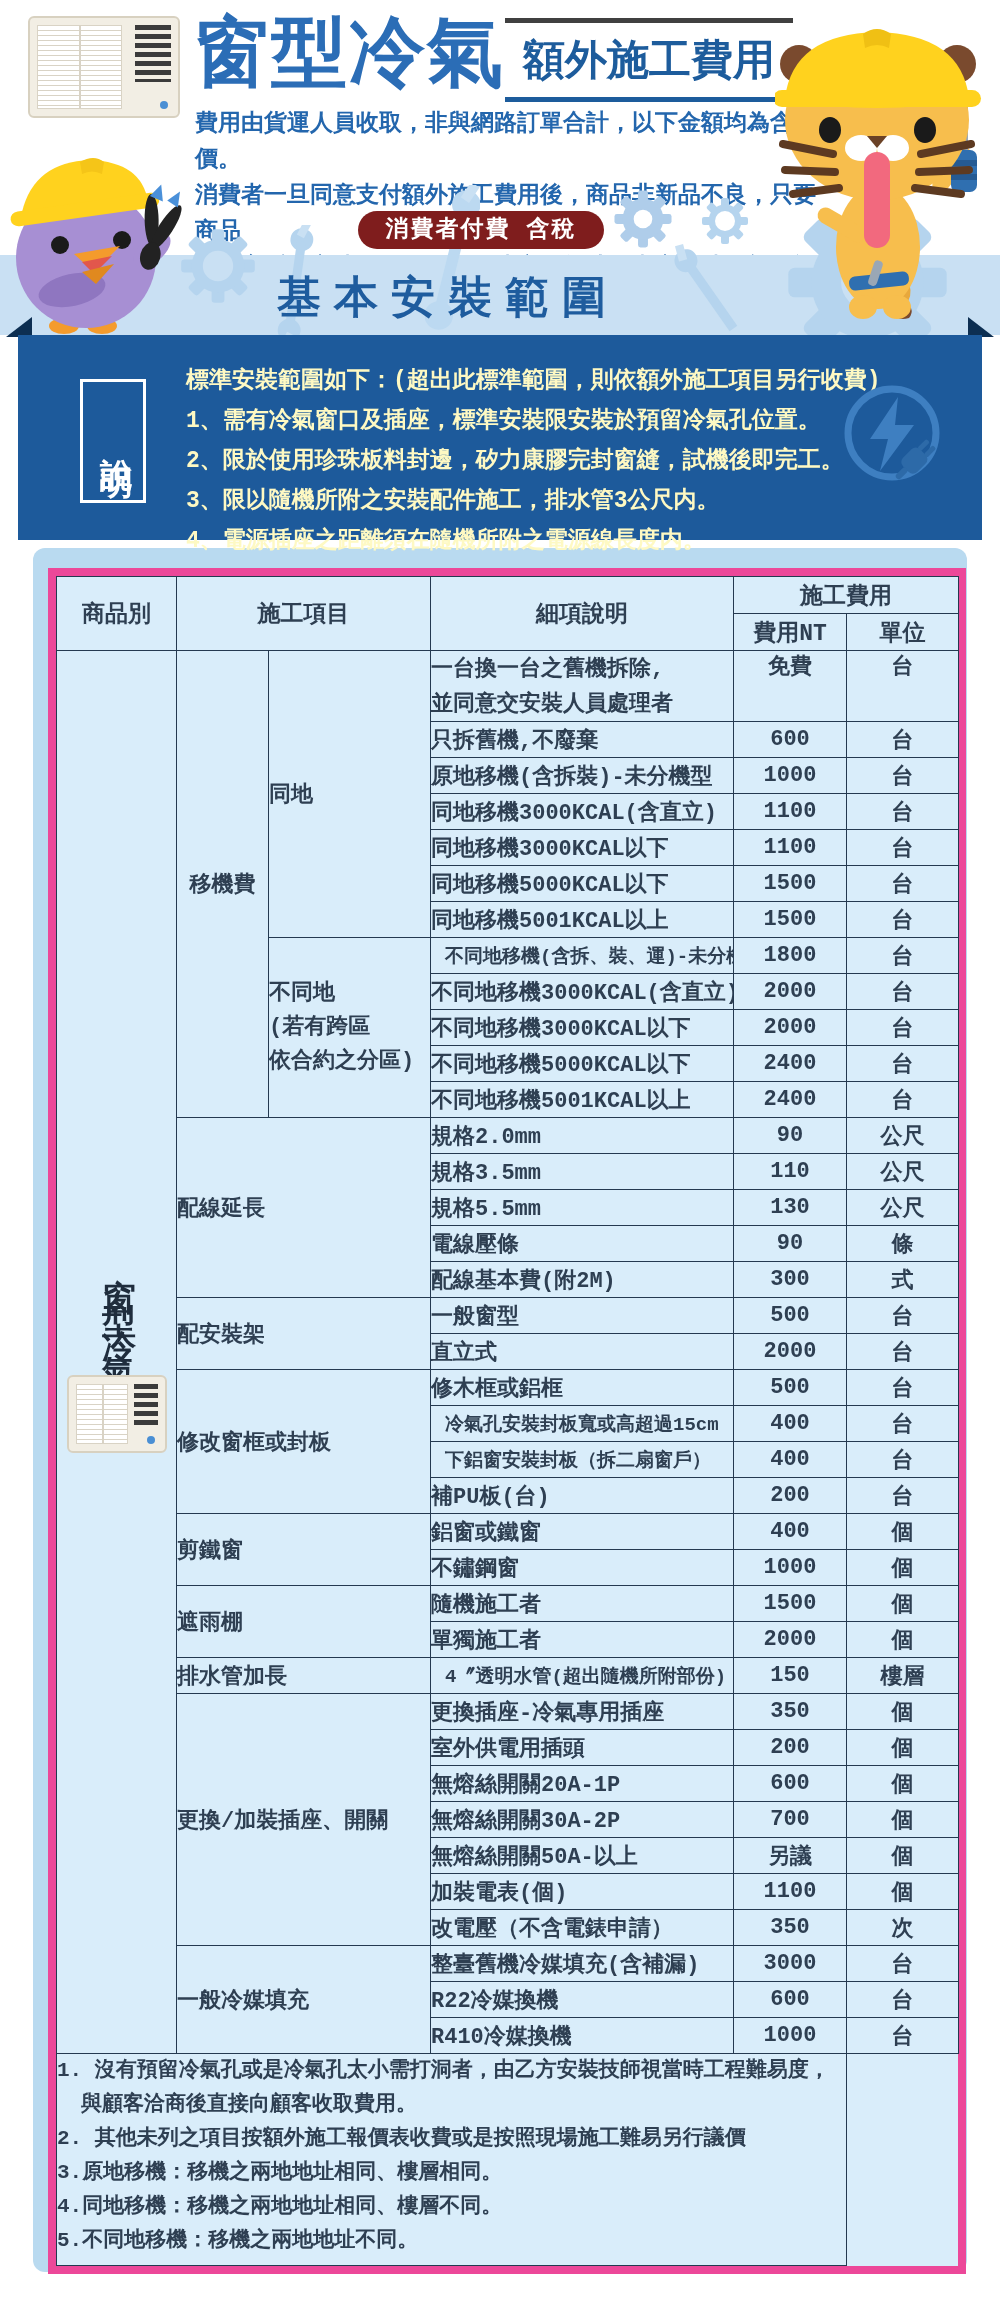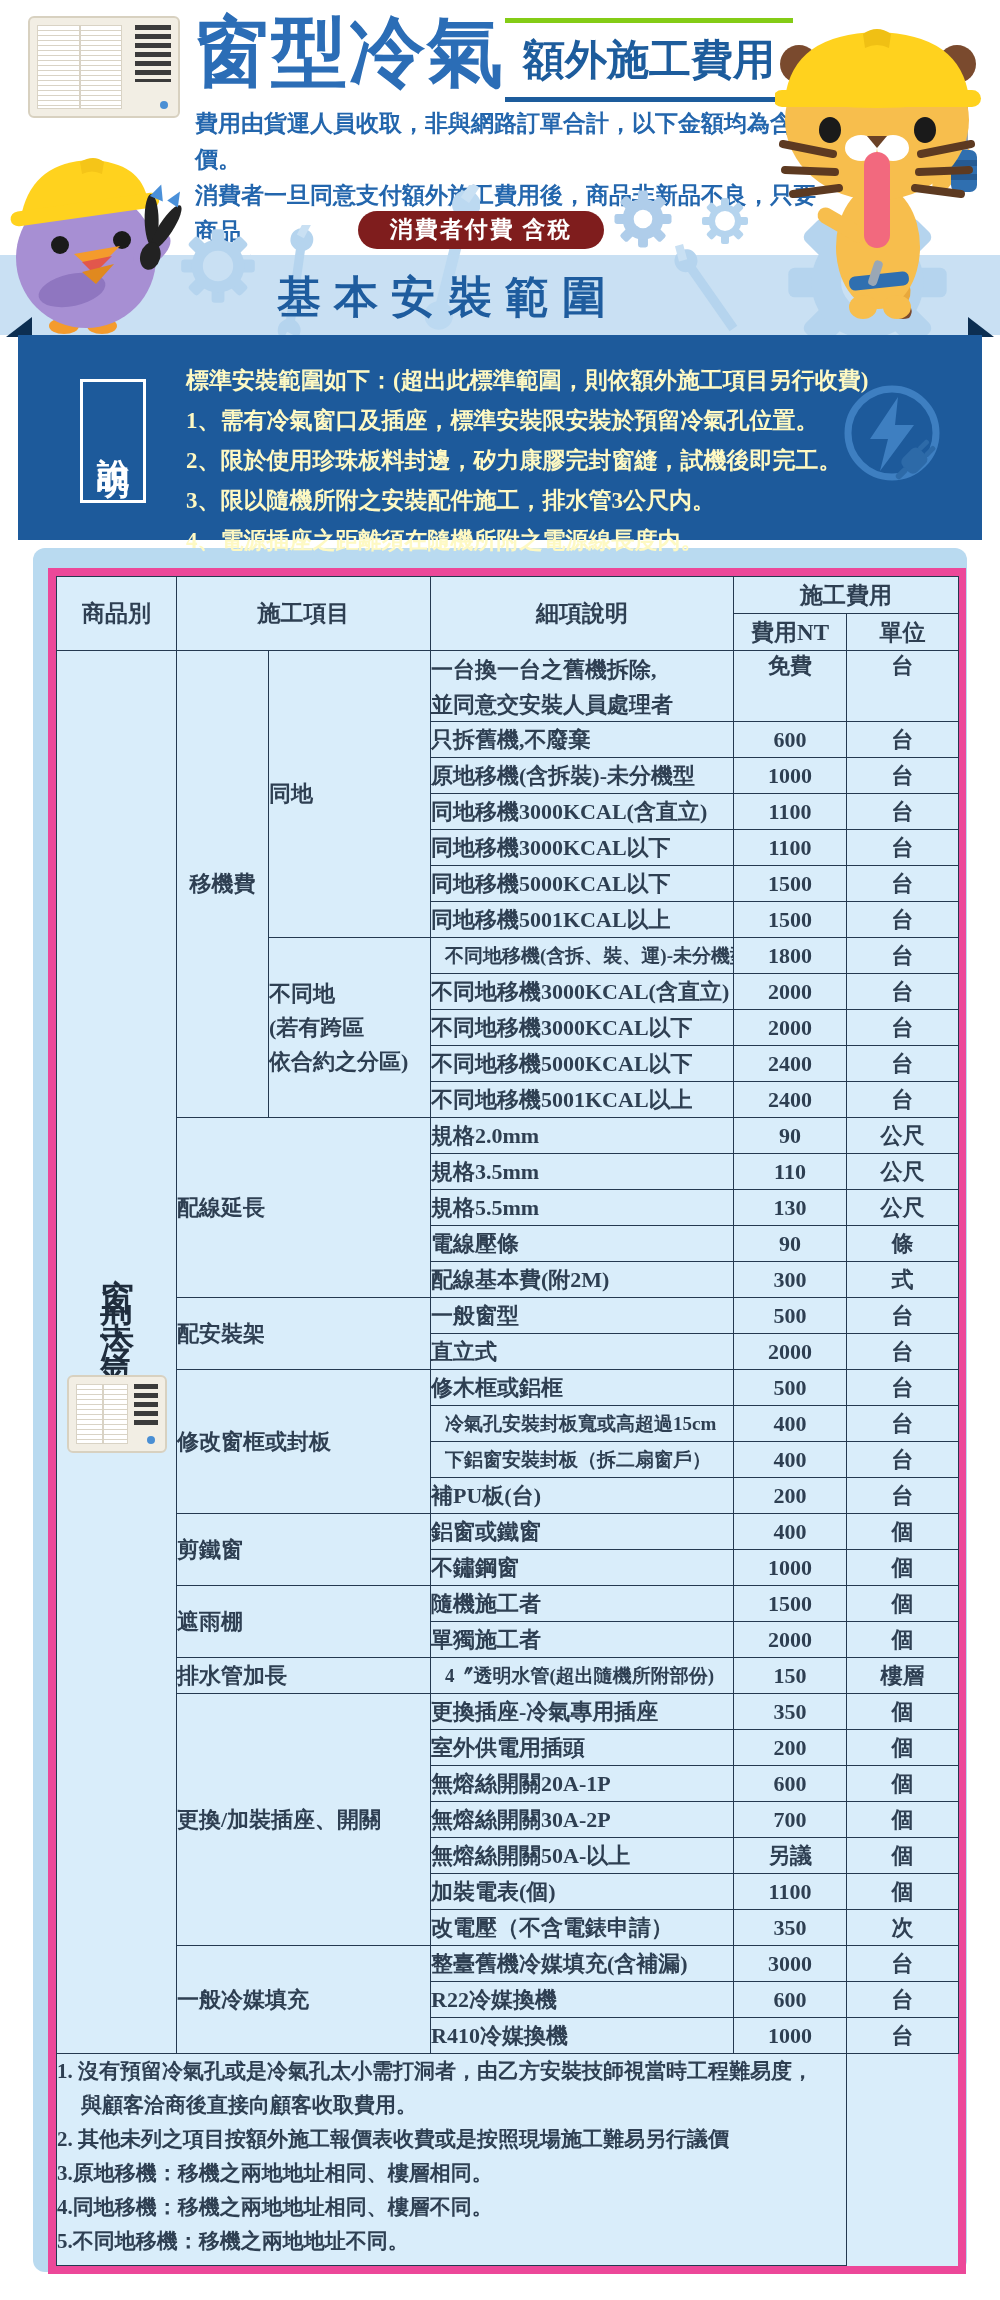--- a/index.html
+++ b/index.html
@@ -1,22 +1,22 @@
 <!DOCTYPE html>
 <html><head>
 <meta charset="utf-8">
 <style>
   html,body{margin:0;padding:0;background:#ffffff;}
   #page{position:relative;width:1000px;height:2300px;background:#ffffff;overflow:hidden;
-        font-family:Liberation Serif, serif;font-weight:bold;}
+        font-family:Liberation Mono, monospace;font-weight:bold;}
 
   
   .page-title{position:absolute;left:193px;top:2px;font-size:76px;letter-spacing:2px;color:#2b6db6;}
   .page-subtitle{position:absolute;left:505px;top:18px;width:288px;text-align:center;
-    color:#1d5c9c;font-size:42px;border-top:5px solid #84cc16;border-bottom:5px solid #1d5c9c;
+    color:#1d5c9c;font-size:42px;border-top:5px solid #404040;border-bottom:5px solid #1d5c9c;
     padding:9px 0 9px 0;}
   .description{position:absolute;left:195px;top:106px;width:625px;color:#2366ad;
     font-size:23px;line-height:36px;}
   .badge{position:absolute;left:358px;top:211px;width:246px;height:38px;background:#7f1d1d;
     border-radius:20px;color:#ffffff;font-size:23px;line-height:38px;text-align:center;
     letter-spacing:2px;z-index:3;}
 
   
   .ac{position:absolute;background:#f2eee4;border:2px solid #d8d1c0;border-radius:6px;}
   .ac .grille{position:absolute;left:7px;top:7px;bottom:7px;right:38%;

